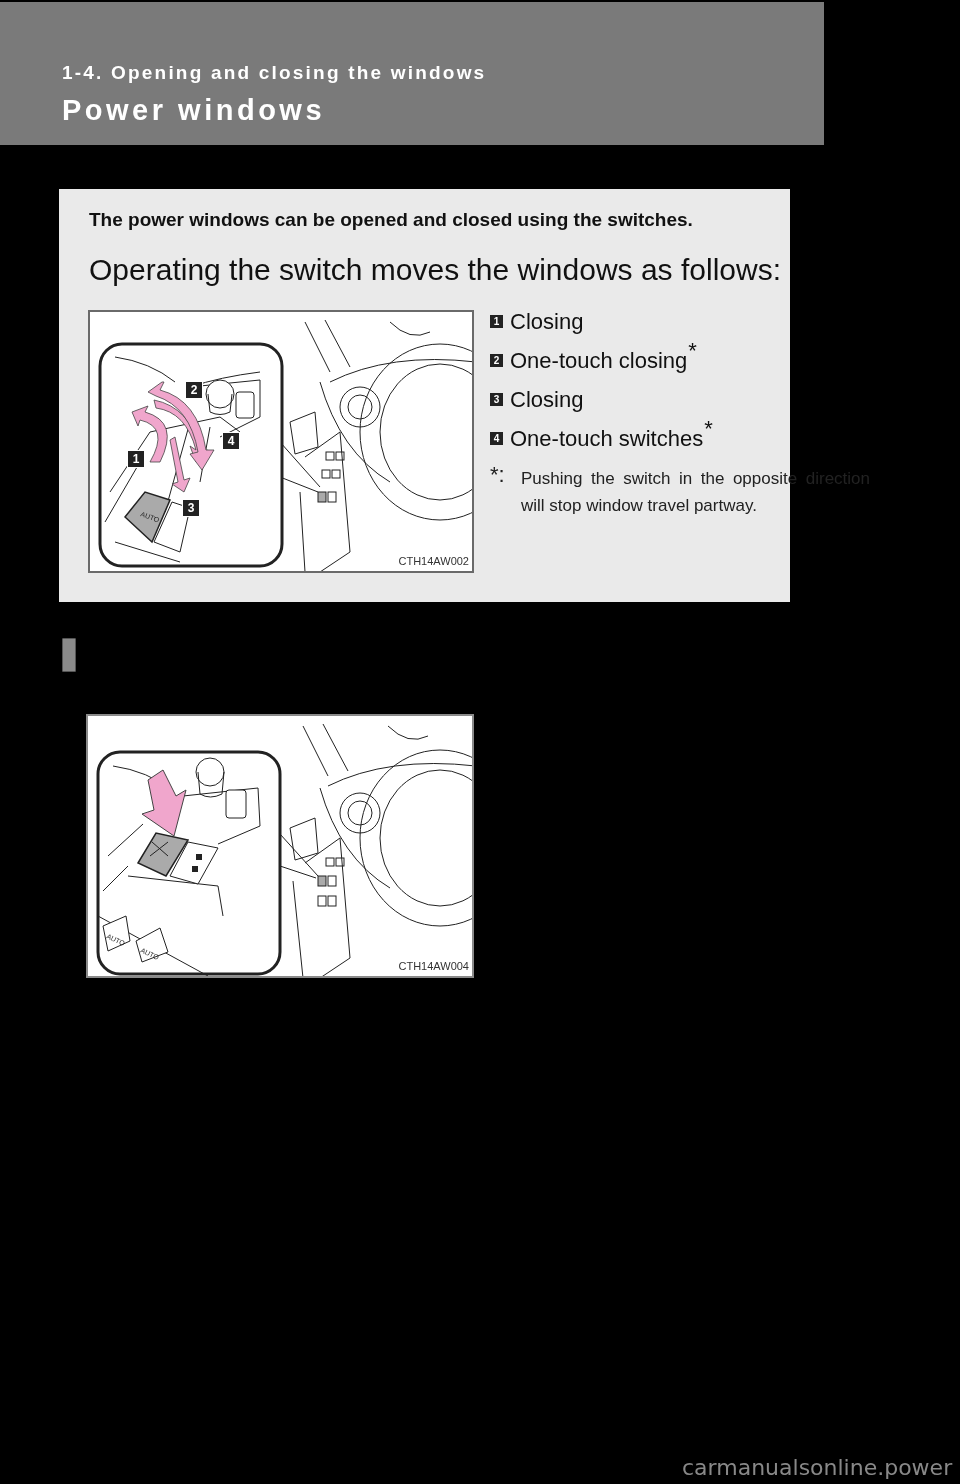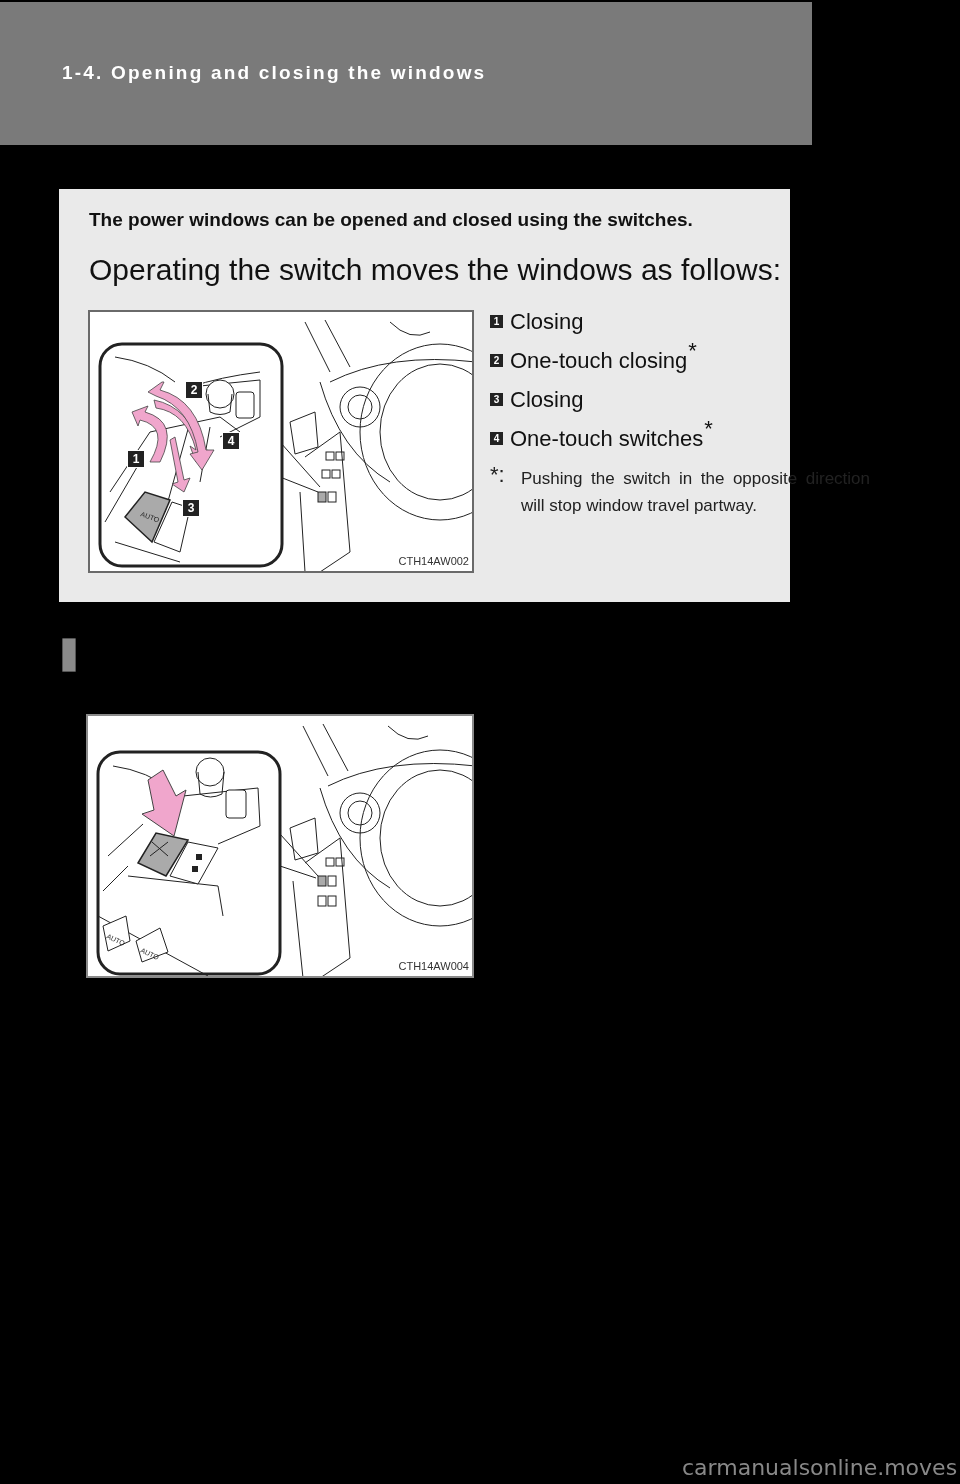--- a/index.html
+++ b/index.html
@@ -3,20 +3,21 @@
 <meta charset="utf-8">
 <style>
   html, body { margin: 0; padding: 0; }
   body {
     width: 960px; height: 1484px; background: #000; position: relative; overflow: hidden;
     font-family: "Liberation Sans", sans-serif;
   }
   .header {
     position: absolute; left: 0; top: 2px; width: 812px; height: 143px;
     background: #7a7a7a;
+    padding-left: 12px;
   }
   .section-label {
     position: absolute; left: 62px; top: 60px; color: #fff;
     font-family: "Liberation Sans", sans-serif; font-weight: bold; font-size: 19px; letter-spacing: 2.2px;
   }
   .page-title {
     position: absolute; left: 62px; top: 92px; color: #fff;
     font-family: "Liberation Sans", sans-serif; font-weight: bold; font-size: 29px; letter-spacing: 3.5px;
   }
   .info-box {
@@ -67,20 +68,21 @@
   .fig-badge {
     position: absolute; width: 16px; height: 16px; background: #222; color: #fff; font-size: 12px; font-weight: bold;
     display: flex; align-items: center; justify-content: center; border: 1px solid #fff;
   }
 </style>
 </head>
 <body>
 
 <div class="header">
   <div class="section-label">1-4. Opening and closing the windows</div>
+  <div class="page-title">Power windows</div>
 </div>
 
 <div class="info-box">
   <div class="intro-bold">The power windows can be opened and closed using the switches.</div>
   <div class="intro-text">Operating the switch moves the windows as follows:</div>
 
   <div class="figure fig1">
     <svg width="386" height="263" viewBox="0 0 386 263">
 
       <g fill="none" stroke="#222" stroke-width="1">
@@ -214,13 +216,13 @@
     <path d="M15 210 L38 200 L42 225 L20 235 Z" fill="#fff" stroke="#222" stroke-width="1"></path>
     <path d="M48 225 L72 212 L80 236 L54 246 Z" fill="#fff" stroke="#222" stroke-width="1"></path>
     <text x="18" y="222" font-size="7" font-family="Liberation Sans, sans-serif" fill="#222" transform="rotate(25 18 222)">AUTO</text>
     <text x="52" y="236" font-size="7" font-family="Liberation Sans, sans-serif" fill="#222" transform="rotate(25 52 236)">AUTO</text>
 
     <path d="M60 64 L75 54 L88 80 L98 74 L86 120 L54 98 L66 94 Z" fill="#f0a6cc" stroke="#444" stroke-width="1"></path>
   </svg>
   <div class="fig-code">CTH14AW004</div>
 </div>
 
-<div class="watermark">carmanualsonline.moves</div>
+<div class="watermark">carmanualsonline.power</div>
 
 </body></html>

